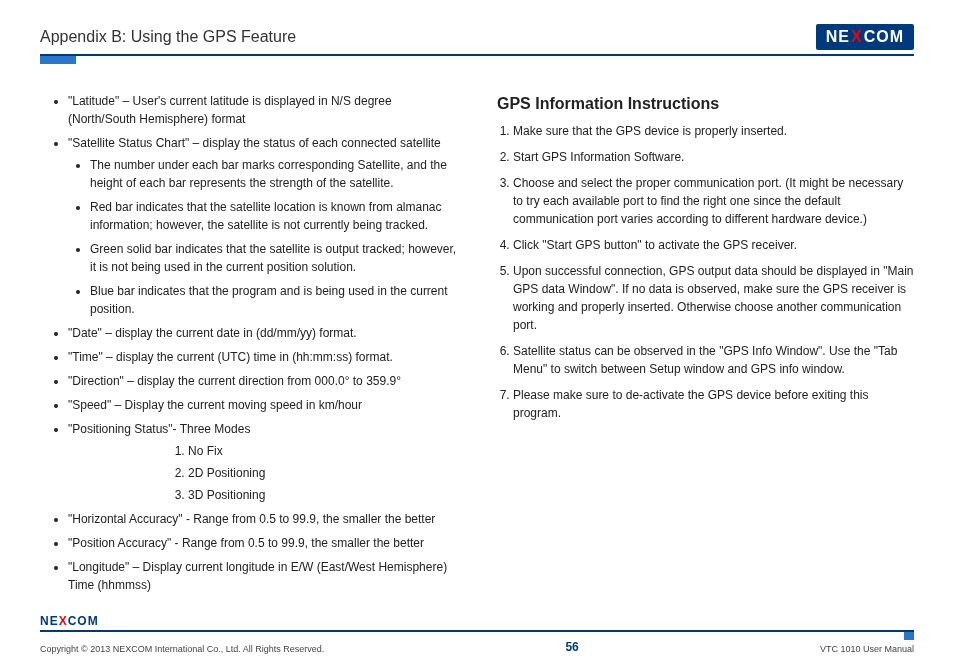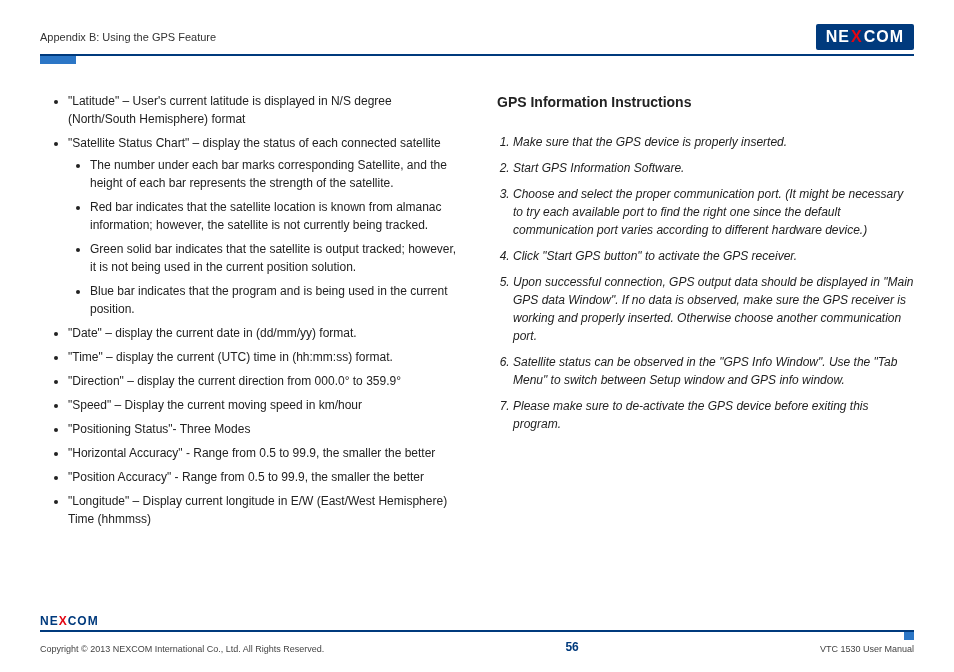--- a/index.html
+++ b/index.html
@@ -15,21 +15,21 @@
   .page {
     padding: 24px 40px 40px 40px;
   }
   .top-header {
     display: flex;
     justify-content: space-between;
     align-items: center;
     margin-bottom: 4px;
   }
   .section-title {
-    font-size: 11px;
+    font-size: 16px;
     color: #333;
   }
   .logo {
     display: flex;
     align-items: center;
   }
   .logo-box {
     background: #003a7d;
     color: #fff;
     font-weight: bold;
@@ -86,32 +86,31 @@
     margin-bottom: 6px;
   }
   .col ol.modes {
     list-style: decimal;
     padding-left: 120px;
     margin-top: 4px;
     margin-bottom: 6px;
   }
   .col ol.modes li { margin-bottom: 4px; }
   .col-right h3 {
-    font-size: 14px;
-    font-weight: bold;
-    margin-bottom: 20px;
+    font-size: 16px;
+    font-weight: bold;
+    margin-bottom: 6px;
   }
   .col-right ol.steps {
     list-style: decimal;
     padding-left: 16px;
   }
   .col-right ol.steps li {
     margin-bottom: 8px;
     padding-left: 0;
-    font-style: italic;
   }
   .footer {
     position: absolute;
     left: 40px; right: 40px;
     bottom: 18px;
   }
   .footer-logo {
     margin-bottom: 2px;
   }
   .footer-logo .logo-text {
@@ -186,20 +185,25 @@
             <li>Green solid bar indicates that the satellite is output tracked; however, it is not being used in the current position solution.</li>
             <li>Blue bar indicates that the program and is being used in the current position.</li>
           </ul>
         </li>
         <li>"Date" – display the current date in (dd/mm/yy) format.</li>
         <li>"Time" – display the current (UTC) time in (hh:mm:ss) format.</li>
         <li>"Direction" – display the current direction from 000.0° to 359.9°</li>
         <li>"Speed" – Display the current moving speed in km/hour</li>
         <li>
           <span>"Positioning Status"- Three Modes</span>
+          <ol class="modes">
+            <li>No Fix</li>
+            <li>2D Positioning</li>
+            <li>3D Positioning</li>
+          </ol>
         </li>
         <li>"Horizontal Accuracy" - Range from 0.5 to 99.9, the smaller the better</li>
         <li>"Position Accuracy" - Range from 0.5 to 99.9, the smaller the better</li>
         <li>"Longitude" – Display current longitude in E/W (East/West Hemisphere) Time (hhmmss)</li>
       </ul>
     </div>
 
     <div class="col col-right">
       <h3>GPS Information Instructions</h3>
       <ol class="steps">
@@ -222,17 +226,17 @@
           <span>COM</span>
       </div>
     </div>
     <div class="footer-rule">
       <div class="line"></div>
       <div class="tab"></div>
     </div>
     <div class="footer-row">
       <span>Copyright © 2013 NEXCOM International Co., Ltd. All Rights Reserved.</span>
       <span class="page-num">56</span>
-      <span>VTC 1530 User Manual</span>
+      <span>VTC 1010 User Manual</span>
     </div>
   </div>
 
 </div>
 
 </body></html>

